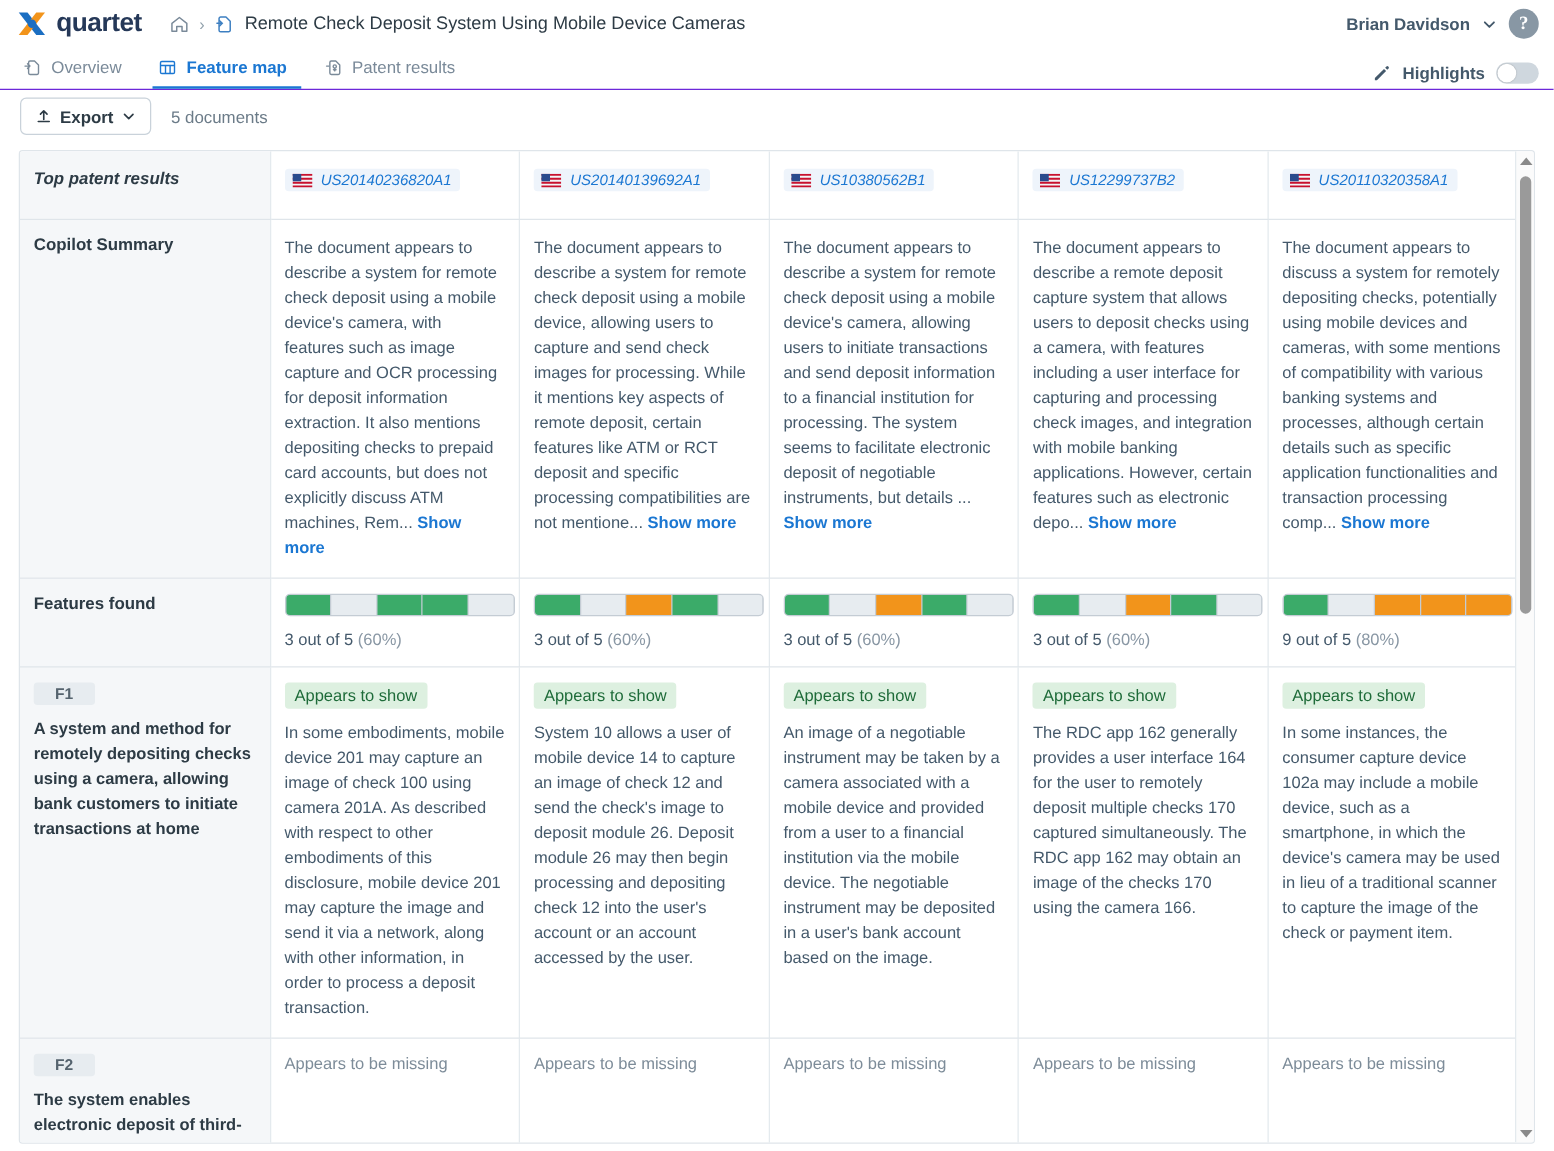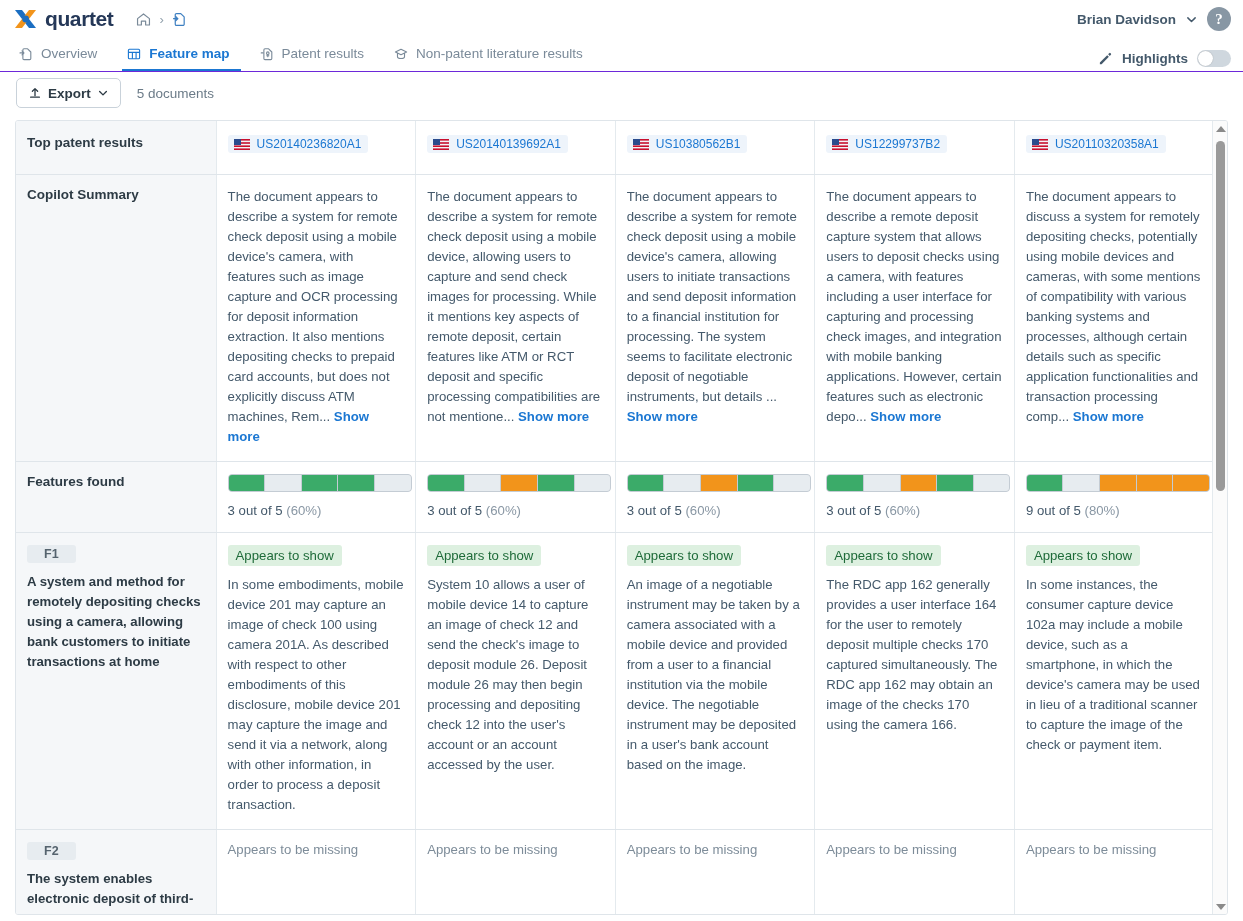--- a/index.html
+++ b/index.html
@@ -119,21 +119,21 @@
     padding: 12px 11px 14px 11px;
   }
   table.fm td:last-child { border-right: none; }
   td.rowlab {
     background: #f5f7f9;
     font-weight: bold;
     font-size: 13.5px;
     color: #2d3b45;
     padding: 13px 14px;
   }
-  tr.hdr td { padding-top: 14px; padding-bottom: 20px; }
+  tr.hdr td { padding-top: 14px; padding-bottom: 20px; font-style: italic; }
   tr.hdr td.rowlab { background: #f5f7f9; }
 
   .patent-chip {
     display: inline-flex; align-items: center; gap: 7px;
     background: #eef4fb; border-radius: 3px;
     padding: 2px 7px 2px 6px;
     font-size: 12px; color: #1b77d2;
   }
   .flag { width: 16px; height: 11px; display: block; flex: 0 0 auto; }
 
@@ -214,20 +214,21 @@
 
   <div class="crumbs">
     <svg class="crumb-home" viewBox="0 0 20 20" fill="none" stroke="#7a8a99" stroke-width="1.4">
       <path d="M3 9 L10 3.5 L17 9 V16.5 H12.5 V12 H7.5 V16.5 H3 Z" stroke-linejoin="round"></path>
     </svg>
     <span class="crumb-sep">›</span>
     <svg class="crumb-doc" viewBox="0 0 20 20" fill="none" stroke="#3d7fc1" stroke-width="1.4">
       <path d="M11.5 3 H6.5 A1.5 1.5 0 0 0 5 4.5 V15.5 A1.5 1.5 0 0 0 6.5 17 H14 A1.5 1.5 0 0 0 15.5 15.5 V7 Z" stroke-linejoin="round"></path>
       <path d="M3 9 H8 M5.5 6.5 L8 9 L5.5 11.5" stroke-linecap="round"></path>
     </svg>
+    <span class="crumb-title">Remote Check Deposit System Using Mobile Device Cameras</span>
   </div>
 
   <div class="topbar-right">
     <span class="user-name">Brian Davidson</span>
     <svg class="chev" viewBox="0 0 16 16" fill="none" stroke="#44596b" stroke-width="1.8">
       <path d="M3.5 6 L8 10.5 L12.5 6" stroke-linecap="round" stroke-linejoin="round"></path>
     </svg>
     <div class="help-btn">?</div>
   </div>
 </div>
@@ -253,27 +254,20 @@
   <div class="tab">
     <svg class="ticon" viewBox="0 0 20 20" fill="none" stroke="#7a8a99" stroke-width="1.4">
       <path d="M12 3.5 H7.5 A1.4 1.4 0 0 0 6.1 4.9 V15.6 A1.4 1.4 0 0 0 7.5 17 H14.6 A1.4 1.4 0 0 0 16 15.6 V7.5 Z" stroke-linejoin="round"></path>
       <circle cx="11" cy="9" r="1.6"></circle>
       <path d="M11 10.6 V13.4 M9.7 12.2 H12.3" stroke-linecap="round"></path>
       <path d="M2.8 8.6 H5.2" stroke-linecap="round"></path>
     </svg>
     <span>Patent results</span>
   </div>
 
-  <div class="tab">
-    <svg class="ticon" viewBox="0 0 20 20" fill="none" stroke="#7a8a99" stroke-width="1.4">
-      <path d="M10 4.2 L17 7.6 L10 11 L3 7.6 Z" stroke-linejoin="round"></path>
-      <path d="M5.6 9 V13.4 C5.6 14.6 7.6 15.6 10 15.6 C12.4 15.6 14.4 14.6 14.4 13.4 V9" stroke-linecap="round"></path>
-    </svg>
-    <span>Non-patent literature results</span>
-  </div>
 
   <div class="tabsrow-right">
     <svg class="pencil" viewBox="0 0 16 16" fill="#44596b">
       <path d="M2 12.2 L2 14 L3.8 14 L11.6 6.2 L9.8 4.4 Z"></path>
       <path d="M12.6 5.2 L13.7 4.1 A1.1 1.1 0 0 0 13.7 2.6 L13.4 2.3 A1.1 1.1 0 0 0 11.9 2.3 L10.8 3.4 Z"></path>
     </svg>
     <span class="hl-label">Highlights</span>
     <div class="toggle">
       <div class="knob"></div>
     </div>

